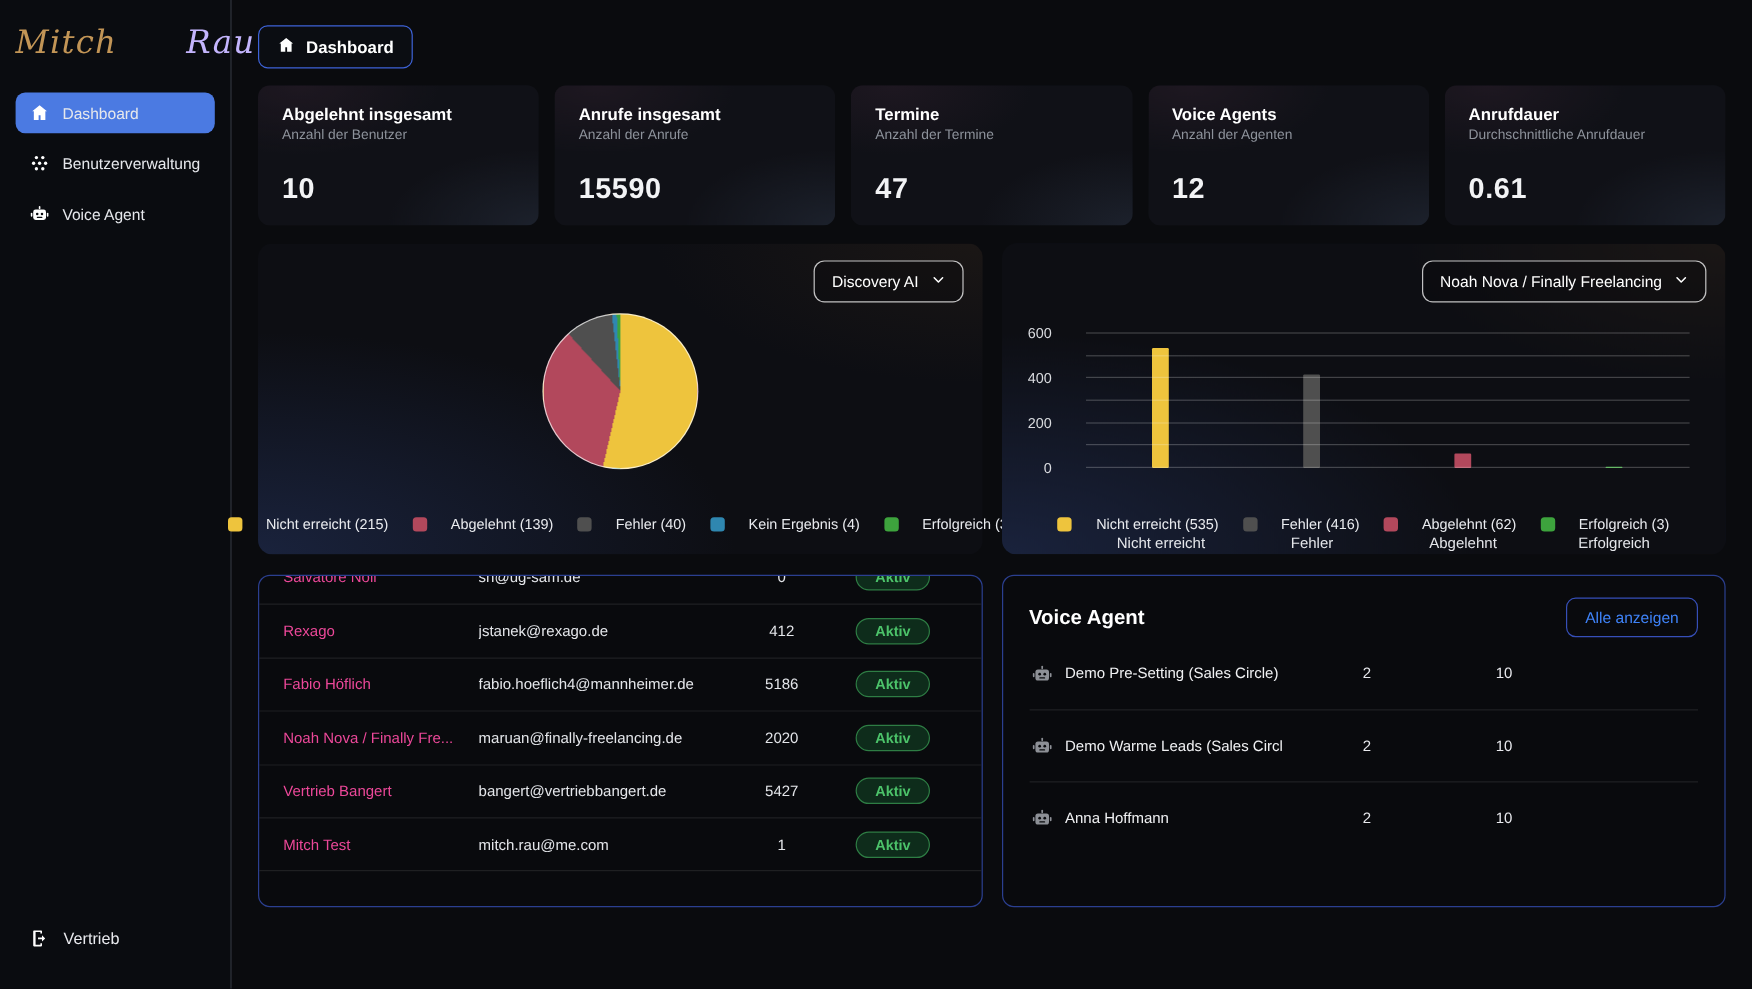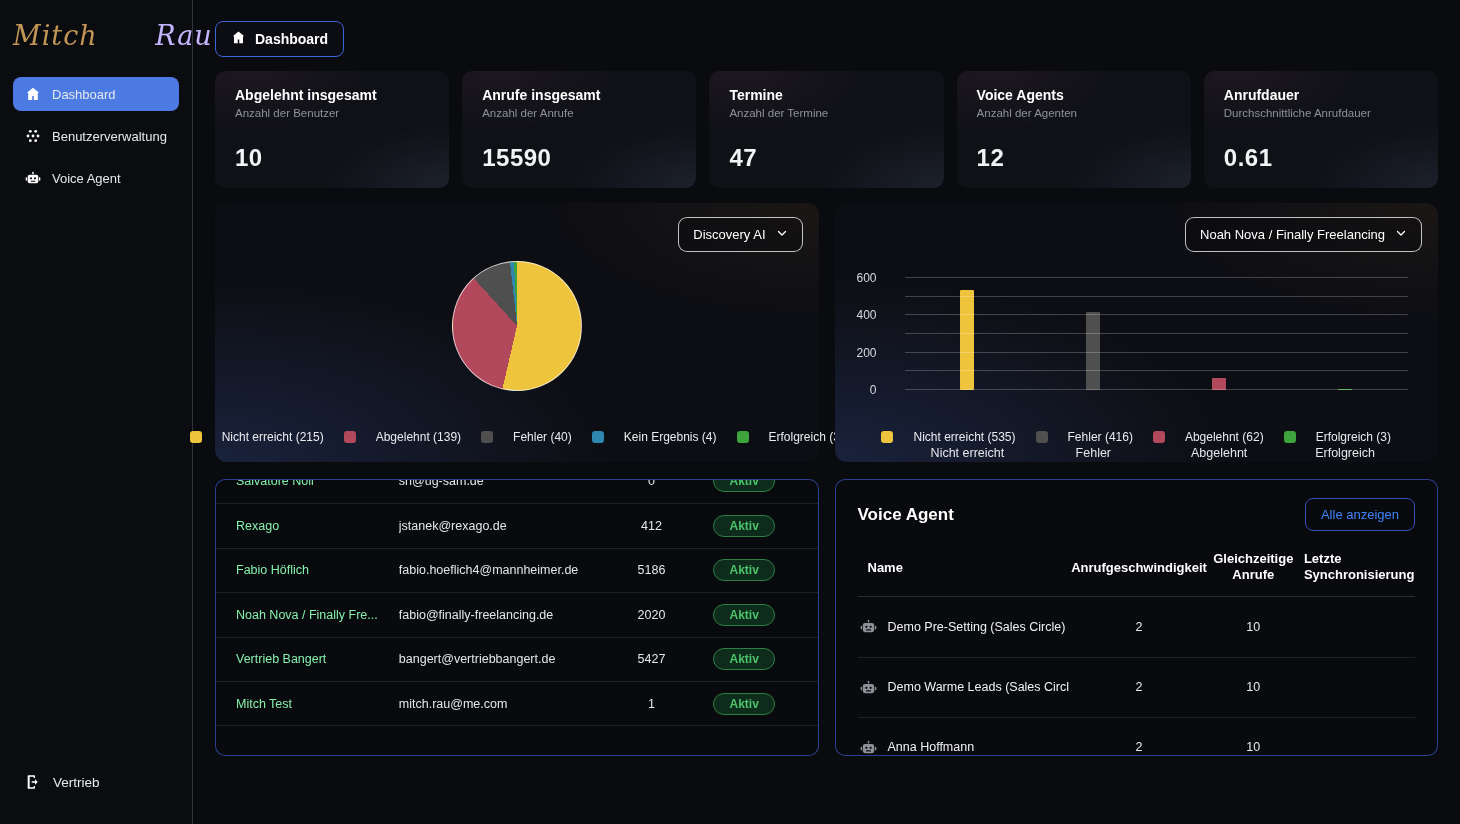--- a/index.html
+++ b/index.html
@@ -74,21 +74,21 @@
 
   
   .bottom { display:grid; grid-template-columns:1fr 1fr; gap:16px; margin-top:17px; }
   .panel { height:277px; border-radius:10px; border:1px solid rgba(62,92,215,0.65);
     background:#090a0d; position:relative; overflow:hidden; }
 
   
   .users-scroll { height:100%; overflow:hidden; margin-top:-21px; }
   .urow { display:flex; align-items:center; height:44.4px; padding:0 20px; font-size:12.5px; }
   .urow + .urow { border-top:1px solid rgba(255,255,255,0.09); }
-  .u-name { flex:0 0 29%; color:#86efac; white-space:nowrap; overflow:hidden; }
+  .u-name { flex:0 0 29%; color:#ec4899; white-space:nowrap; overflow:hidden; }
   .u-email { flex:0 0 38%; color:#e4e6ea; white-space:nowrap; overflow:hidden; }
   .u-count { flex:0 0 14%; text-align:center; color:#e4e6ea; }
   .u-status { flex:1; display:flex; justify-content:center; }
   .badge-aktiv { padding:3px 15px; border-radius:999px; border:1px solid #2e7d44;
     background:#0e2c1b; color:#4cc36a; font-size:12px; font-weight:600; }
 
   
   .va-inner { padding:18px 22px; height:100%; display:flex; flex-direction:column; }
   .va-head { display:flex; align-items:center; justify-content:space-between; }
   .va-title { font-size:17px; font-weight:600; color:#fff; }
@@ -347,21 +347,21 @@
     <span class="u-name">Fabio Höflich</span>
     <span class="u-email">fabio.hoeflich4@mannheimer.de</span>
     <span class="u-count">5186</span>
     <span class="u-status">
       <span class="badge-aktiv">Aktiv</span>
     </span>
   </div>
 
   <div class="urow">
     <span class="u-name">Noah Nova / Finally Fre...</span>
-    <span class="u-email">fabio@finally-freelancing.de</span>
+    <span class="u-email">maruan@finally-freelancing.de</span>
     <span class="u-count">2020</span>
     <span class="u-status">
       <span class="badge-aktiv">Aktiv</span>
     </span>
   </div>
 
   <div class="urow">
     <span class="u-name">Vertrieb Bangert</span>
     <span class="u-email">bangert@vertriebbangert.de</span>
     <span class="u-count">5427</span>
@@ -387,26 +387,20 @@
   </div>
 </div>
         </div>
       </div>
 
       <div class="panel">
         <div class="va-inner">
           <div class="va-head">
             <div class="va-title">Voice Agent</div>
             <button class="btn-outline-blue">Alle anzeigen</button>
-          </div>
-          <div class="va-cols">
-            <div class="va-col-name">Name</div>
-            <div class="va-col-speed">Anrufgeschwindigkeit</div>
-            <div class="va-col-conc">Gleichzeitige Anrufe</div>
-            <div class="va-col-sync">Letzte Synchronisierung</div>
           </div>
           <div id="va-body">
   <div class="va-row">
     <span class="va-name">
       <span class="robot-icon">
         <svg viewBox="0 0 24 24" fill="#8d9096">
           <rect x="11" y="2.5" width="2" height="4" rx="1"></rect>
           <rect x="4" y="7" width="16" height="13" rx="3"></rect>
           <rect x="1" y="11" width="2" height="5" rx="1"></rect>
                       <rect x="21" y="11" width="2" height="5" rx="1"></rect>

